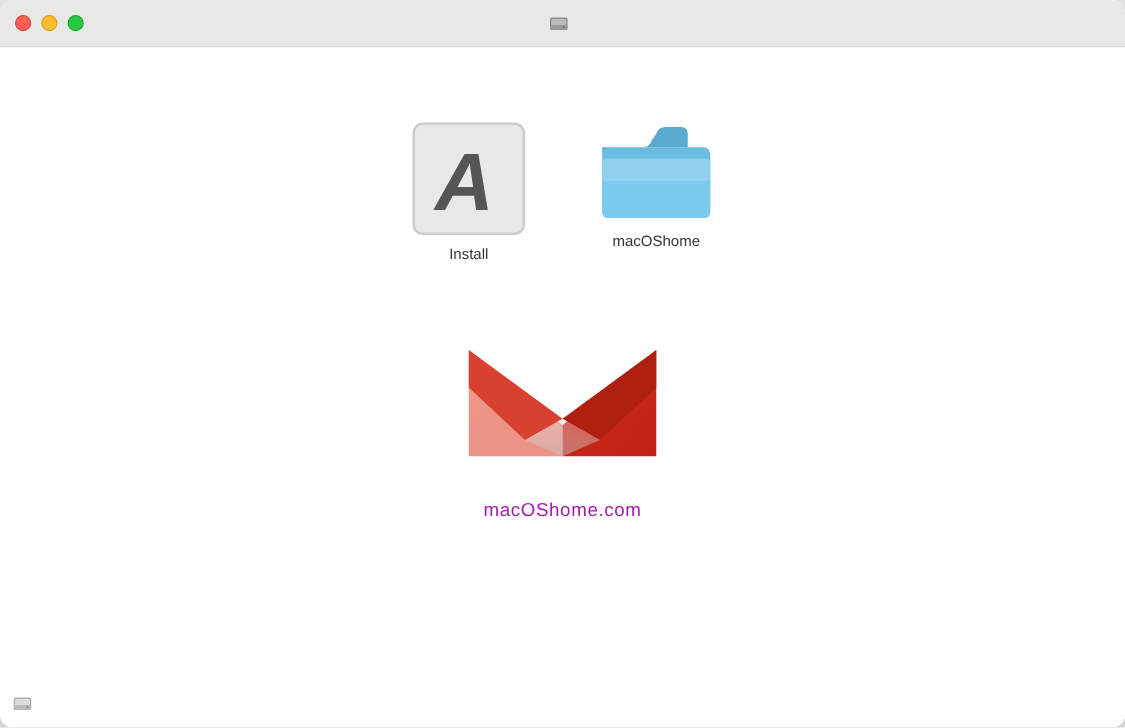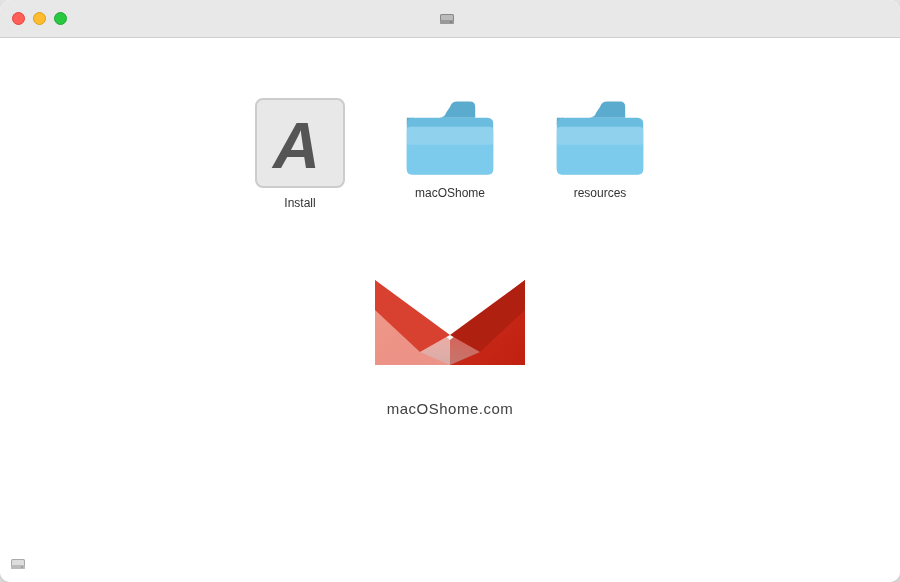--- a/index.html
+++ b/index.html
@@ -131,21 +131,21 @@
       gap: 10px;
     }
 
     .gmail-logo {
       width: 180px;
       height: 130px;
     }
 
     .branding-text {
       font-size: 15px;
-      color: #404040;
+      color: #a21caf;
       letter-spacing: 0.5px;
     }
   </style>
 </head>
 <body>
 
 <div class="window">
 
   <div class="titlebar">
     <div class="traffic-light close"></div>
@@ -185,29 +185,20 @@
           <path d="M2,20 L2,28 Q2,20 10,20 L38,20 Q44,20 46,14 L50,8 Q52,2 58,2 L72,2 Q78,2 78,8 L78,20 Z" fill="#5aabce"></path>
 
           <rect x="2" y="30" width="96" height="53" rx="5" fill="#7dcbec"></rect>
 
           <rect x="2" y="30" width="96" height="20" rx="3" fill="rgba(255,255,255,0.15)"></rect>
         </svg>
         <span class="icon-label">macOShome</span>
       </div>
 
 
-      <div class="icon-item">
-        <svg class="folder-icon" viewBox="0 0 100 85" xmlns="http://www.w3.org/2000/svg">
-          <rect x="2" y="20" width="96" height="63" rx="6" fill="#6bbde0"></rect>
-          <path d="M2,20 L2,28 Q2,20 10,20 L38,20 Q44,20 46,14 L50,8 Q52,2 58,2 L72,2 Q78,2 78,8 L78,20 Z" fill="#5aabce"></path>
-          <rect x="2" y="30" width="96" height="53" rx="5" fill="#7dcbec"></rect>
-          <rect x="2" y="30" width="96" height="20" rx="3" fill="rgba(255,255,255,0.15)"></rect>
-        </svg>
-        <span class="icon-label">resources</span>
-      </div>
 
     </div>
 
     <div class="branding">
 
       <svg class="gmail-logo" viewBox="0 0 180 130" xmlns="http://www.w3.org/2000/svg">
         <defs>
           <linearGradient id="leftWingGrad" x1="0" y1="0" x2="1" y2="1">
             <stop offset="0%" stop-color="#f0a090"></stop>
             <stop offset="100%" stop-color="#e05040" stop-opacity="0.6"></stop>

